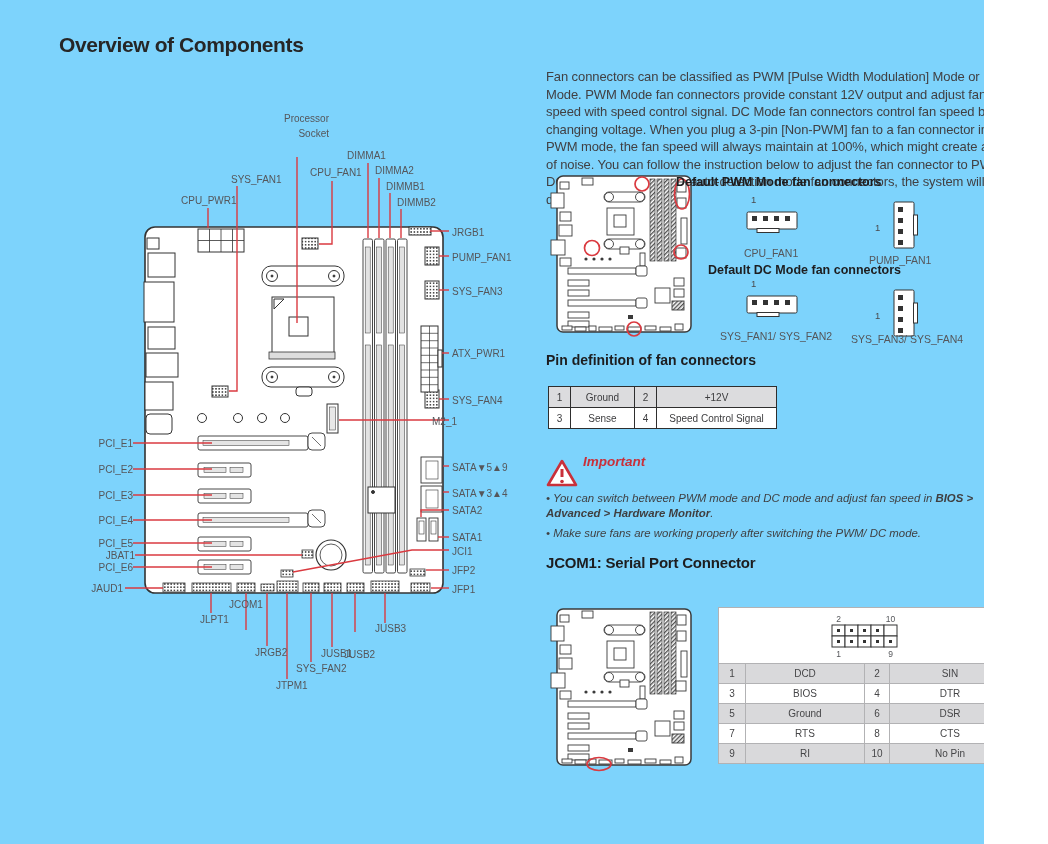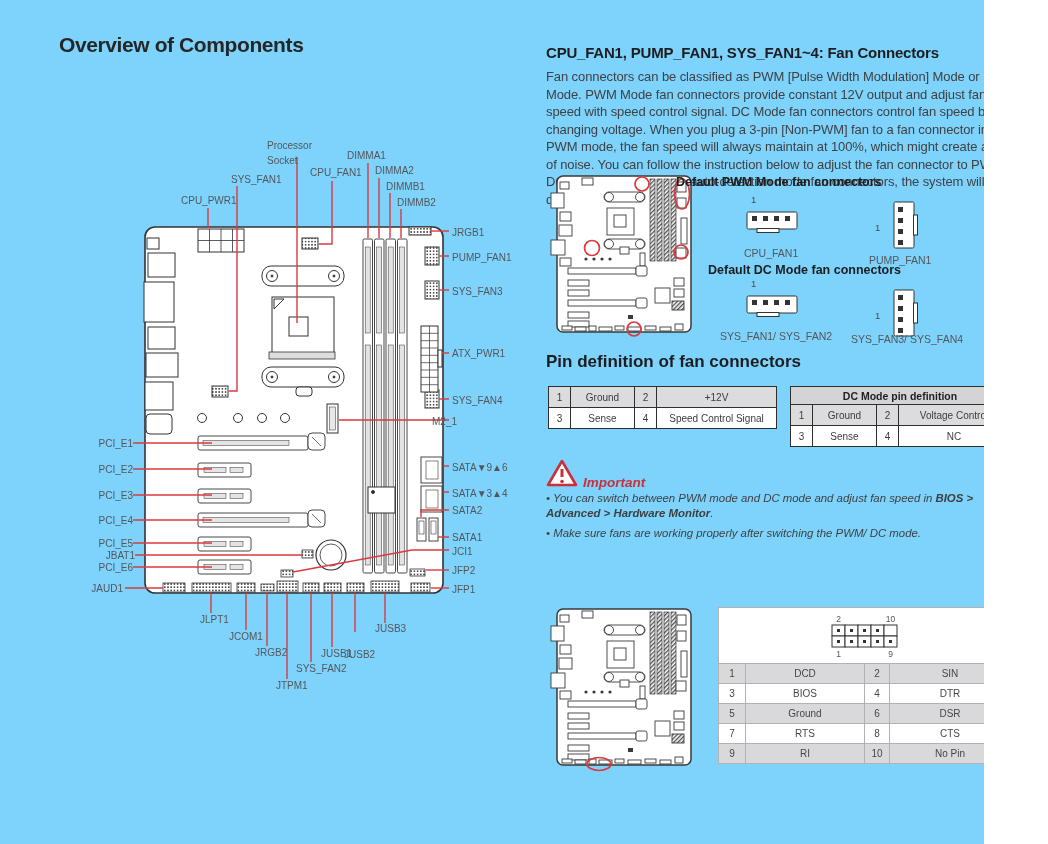--- a/index.html
+++ b/index.html
@@ -286,60 +286,59 @@
       <path d="M287 593 V679"></path>
       <path d="M311 593 V662"></path>
       <path d="M332 593 V647"></path>
       <path d="M355 593 V632"></path>
       <path d="M385 593 V623"></path>
     </g>
   </svg>
 
   <div class="dlbl" style="left:181px;top:194px">CPU_PWR1</div>
   <div class="dlbl" style="left:231px;top:173px">SYS_FAN1</div>
-  <div class="dlbl" style="left:267px;top:139px;width:62px;text-align:left">
+  <div class="dlbl" style="left:267px;top:112px;width:62px;text-align:right">
     <div>Processor</div>
     <div>Socket</div>
   </div>
   <div class="dlbl" style="left:310px;top:166px">CPU_FAN1</div>
   <div class="dlbl" style="left:347px;top:149px">DIMMA1</div>
   <div class="dlbl" style="left:375px;top:164px">DIMMA2</div>
   <div class="dlbl" style="left:386px;top:180px">DIMMB1</div>
   <div class="dlbl" style="left:397px;top:196px">DIMMB2</div>
   <div class="dlbl" style="left:452px;top:226px">JRGB1</div>
   <div class="dlbl" style="left:452px;top:251px">PUMP_FAN1</div>
   <div class="dlbl" style="left:452px;top:285px">SYS_FAN3</div>
   <div class="dlbl" style="left:452px;top:347px">ATX_PWR1</div>
   <div class="dlbl" style="left:452px;top:394px">SYS_FAN4</div>
   <div class="dlbl" style="left:432px;top:415px">M2_1</div>
-  <div class="dlbl" style="left:452px;top:461px">SATA▼9▲6</div>
+  <div class="dlbl" style="left:452px;top:461px">SATA▼5▲9</div>
   <div class="dlbl" style="left:452px;top:487px">SATA▼3▲4</div>
   <div class="dlbl" style="left:452px;top:504px">SATA2</div>
   <div class="dlbl" style="left:452px;top:531px">SATA1</div>
   <div class="dlbl" style="left:452px;top:545px">JCI1</div>
   <div class="dlbl" style="left:452px;top:564px">JFP2</div>
   <div class="dlbl" style="left:452px;top:583px">JFP1</div>
   <div class="dlbl r" style="left:83px;top:437px">PCI_E1</div>
   <div class="dlbl r" style="left:83px;top:463px">PCI_E2</div>
   <div class="dlbl r" style="left:83px;top:489px">PCI_E3</div>
   <div class="dlbl r" style="left:83px;top:514px">PCI_E4</div>
   <div class="dlbl r" style="left:83px;top:537px">PCI_E5</div>
   <div class="dlbl r" style="left:85px;top:549px">JBAT1</div>
   <div class="dlbl r" style="left:83px;top:561px">PCI_E6</div>
   <div class="dlbl r" style="left:73px;top:582px">JAUD1</div>
   <div class="dlbl" style="left:200px;top:613px">JLPT1</div>
-  <div class="dlbl" style="left:229px;top:630px">JCOM1</div>
+  <div class="dlbl" style="left:229px;top:598px">JCOM1</div>
   <div class="dlbl" style="left:255px;top:646px">JRGB2</div>
   <div class="dlbl" style="left:276px;top:679px">JTPM1</div>
   <div class="dlbl" style="left:296px;top:662px">SYS_FAN2</div>
   <div class="dlbl" style="left:321px;top:647px">JUSB1</div>
   <div class="dlbl" style="left:344px;top:648px">JUSB2</div>
   <div class="dlbl" style="left:375px;top:622px">JUSB3</div>
 
-  <div class="rc-h1" style="left:546px;top:44px">CPU_FAN1, PUMP_FAN1, SYS_FAN1~4: Fan Connectors</div>
   <div class="rc-body" style="left:546px;top:68px">Fan connectors can be classified as PWM [Pulse Width Modulation] Mode or DC Mode. PWM Mode fan connectors provide constant 12V output and adjust fan speed with speed control signal. DC Mode fan connectors control fan speed by changing voltage. When you plug a 3-pin [Non-PWM] fan to a fan connector in PWM mode, the fan speed will always maintain at 100%, which might create a lot of noise. You can follow the instruction below to adjust the fan connector to PWM or DC Mode. However, with auto-detection mode fan connectors, the system will auto detect the fan mode.</div>
 
   <svg style="left:548px;top:171px;width:157px;height:166px" viewBox="0 0 157 166">
     <use href="#mb"></use>
     <g fill="none" stroke="#da3a40" stroke-width="1.7">
       <circle cx="94" cy="13" r="7"></circle>
       <ellipse cx="134" cy="23" rx="7.5" ry="15"></ellipse>
       <circle cx="44" cy="77" r="7.5"></circle>
       <circle cx="133" cy="81" r="7"></circle>
       <circle cx="86" cy="158" r="7"></circle>
@@ -395,21 +394,21 @@
     <g fill="#333">
         <rect x="12" y="8" width="5" height="5"></rect>
         <rect x="12" y="19" width="5" height="5"></rect>
         <rect x="12" y="30" width="5" height="5"></rect>
         <rect x="12" y="41" width="5" height="5"></rect>
       </g>
   </svg>
   <div class="pin1" style="left:875px;top:310px">1</div>
   <div class="conn-cap" style="left:851px;top:333px">SYS_FAN3/ SYS_FAN4</div>
 
-  <div class="rc-sub" style="left:546px;top:352px;font-size:17px">Pin definition of fan connectors</div>
+  <div class="rc-sub" style="left:546px;top:352px;font-size:14px">Pin definition of fan connectors</div>
 
   <table class="pintable" style="left:548px;top:386px;width:229px">
     <colgroup>
         <col style="width:22px">
         <col style="width:64px">
         <col style="width:22px">
         <col>
       </colgroup>
     <tbody>
     <tr class="g">
@@ -420,56 +419,32 @@
     </tr>
     <tr>
       <td>3</td>
       <td>Sense</td>
       <td>4</td>
       <td>Speed Control Signal</td>
     </tr>
   </tbody>
     </table>
 
-  <table class="pintable" style="left:790px;top:386px;width:220px">
-    <colgroup>
-        <col style="width:22px">
-        <col style="width:64px">
-        <col style="width:22px">
-        <col>
-      </colgroup>
-    <tbody>
-        <tr>
-          <th colspan="4">DC Mode pin definition</th>
-        </tr>
-    <tr class="g">
-      <td>1</td>
-      <td>Ground</td>
-      <td>2</td>
-      <td>Voltage Control</td>
-    </tr>
-    <tr>
-      <td>3</td>
-      <td>Sense</td>
-      <td>4</td>
-      <td>NC</td>
-    </tr>
-  </tbody>
-    </table>
 
   <svg style="left:545px;top:458px;width:34px;height:31px" viewBox="0 0 34 31">
     <path d="M17 3 L31 27 L3 27 Z" fill="#fff" stroke="#c9303a" stroke-width="2.6" stroke-linejoin="round"></path>
     <line x1="17" y1="11" x2="17" y2="19" stroke="#c9303a" stroke-width="3"></line>
     <circle cx="17" cy="23.5" r="1.8" fill="#c9303a"></circle>
   </svg>
-  <div class="imp-title" style="left:583px;top:475px">Important</div>
+  <div class="imp-title" style="left:583px;top:454px">Important</div>
 
   <div class="bullet" style="left:546px;top:526px"><span>•</span> <span>Make sure fans are working properly after switching the PWM/ DC mode.</span></div>
   <div class="bullet" style="left:546px;top:491px"><span>•</span> <span>You can switch between PWM mode and DC mode and adjust fan speed in </span><b>BIOS &gt; Advanced &gt; Hardware Monitor</b><span>.</span></div>
 
+  <div class="rc-h1" style="left:546px;top:554px">JCOM1: Serial Port Connector</div>
 
   <svg style="left:548px;top:604px;width:157px;height:168px" viewBox="0 0 157 168">
     <use href="#mb"></use>
     <ellipse cx="51" cy="160" rx="12" ry="6.5" fill="none" stroke="#da3a40" stroke-width="1.7"></ellipse>
   </svg>
 
   <table class="jcom-table" style="left:718px;top:607px;width:293px">
     <colgroup>
         <col style="width:27px">
         <col style="width:119px">

